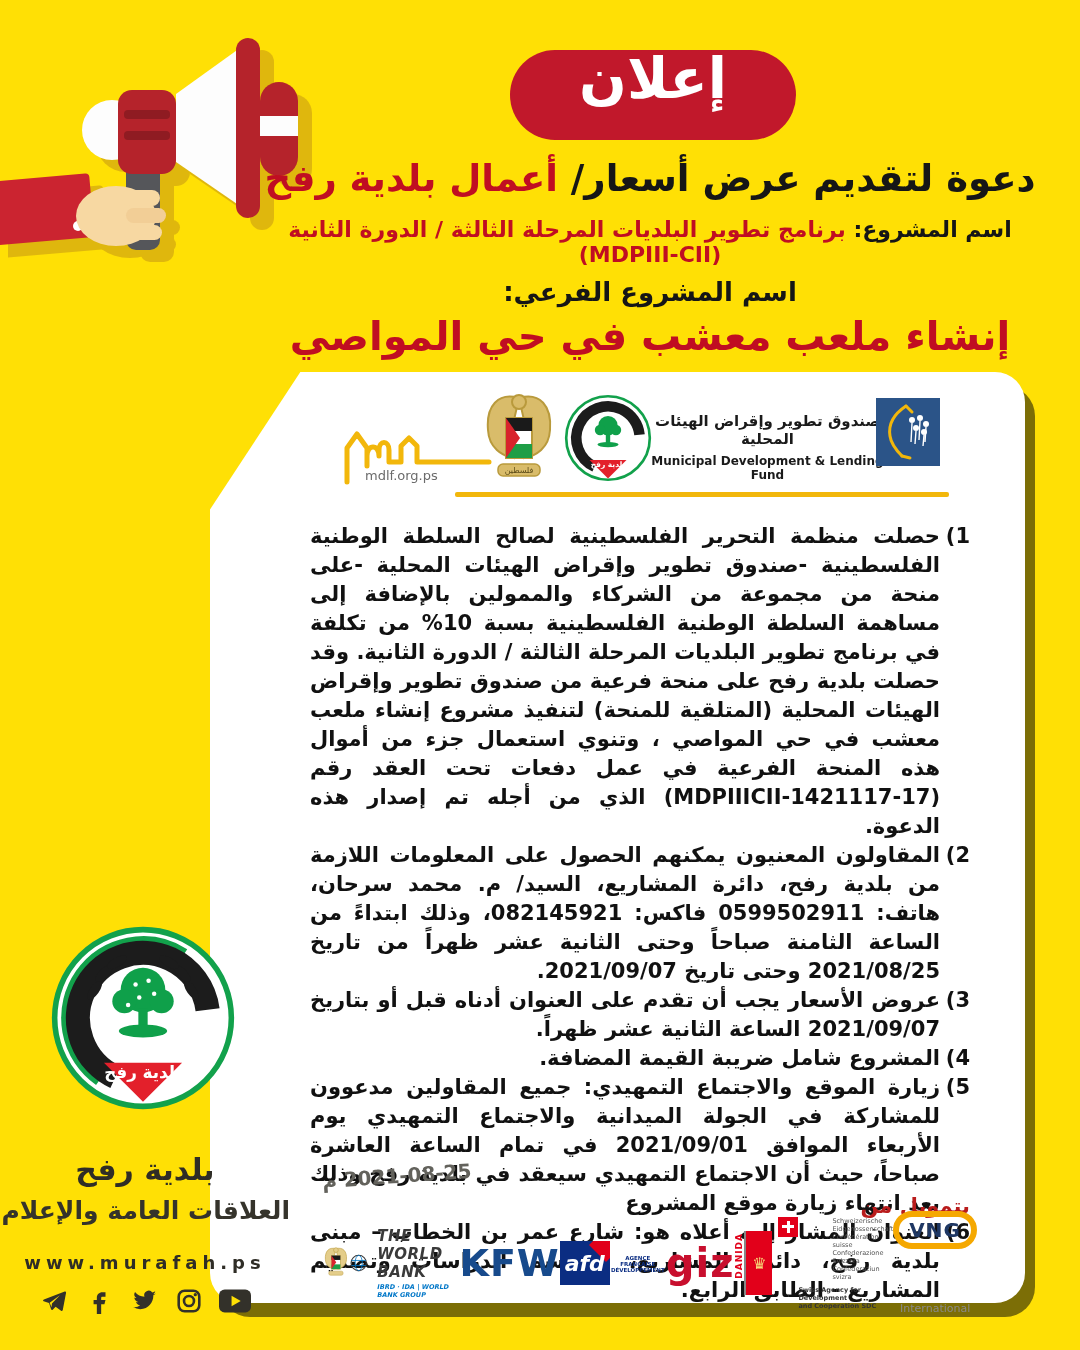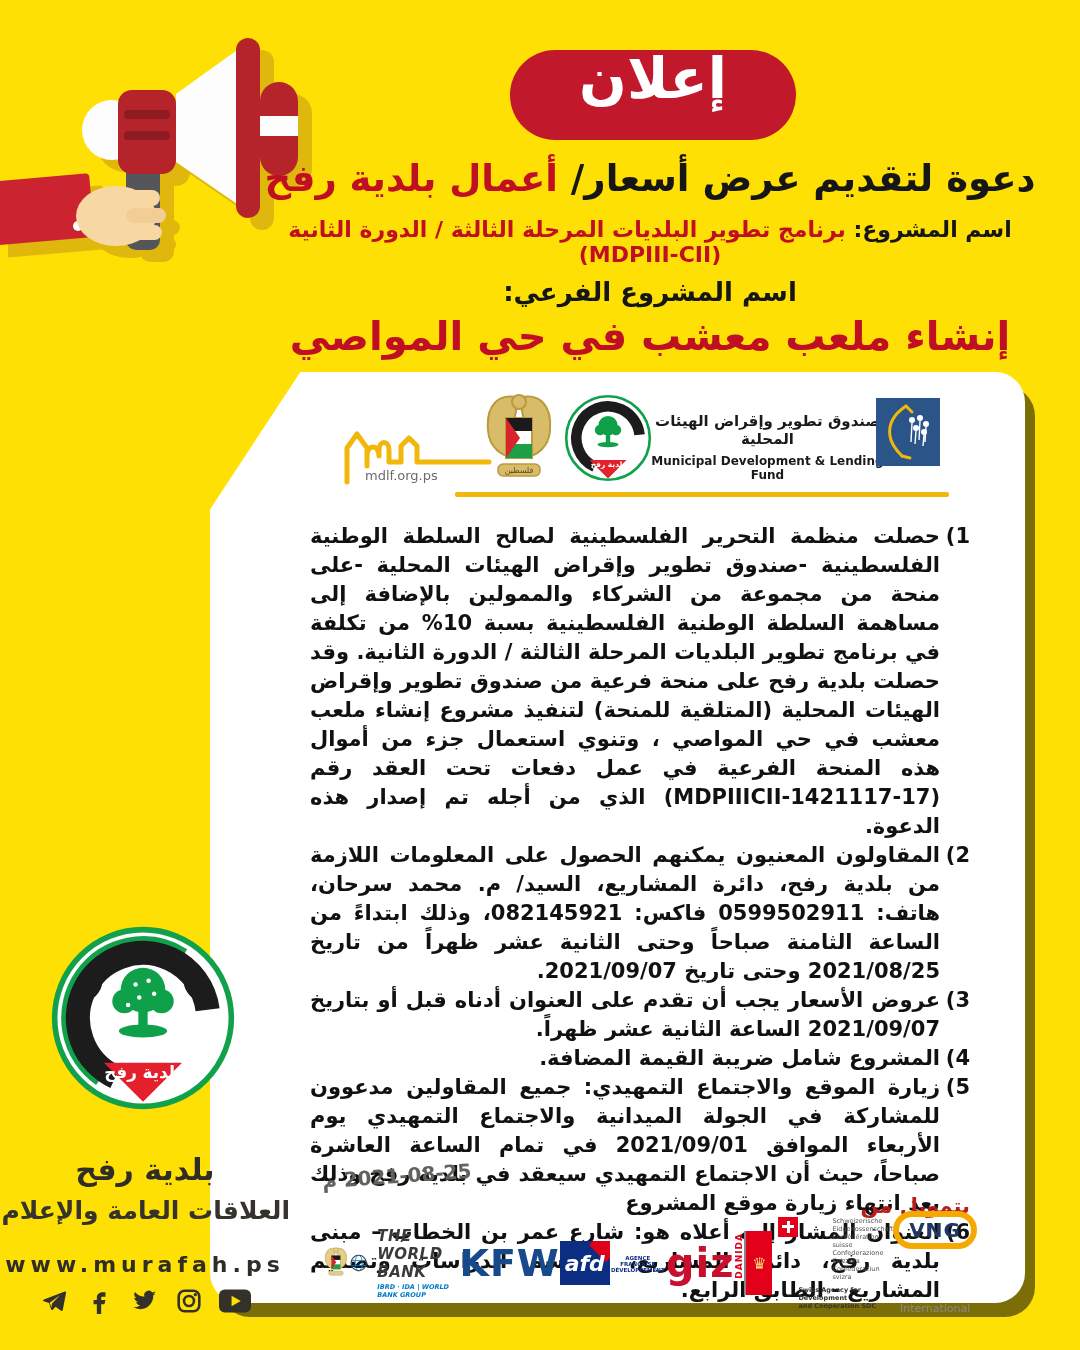--- a/index.html
+++ b/index.html
@@ -74,21 +74,21 @@
   .sdc-agency{font-size:6.5px;font-weight:bold;color:#333;margin-top:5px;white-space:pre-line;}
   .vng{display:flex;flex-direction:column;align-items:center;gap:37px;}
   .vng-ring{border:6px solid #F5A800;border-radius:20px;padding:1px 10px;}
   .vng-ring span{font-size:20px;font-weight:bold;color:#1F3864;letter-spacing:1px;}
   .vng-sub{font-size:11px;color:#8a8a8a;margin-top:16px;}
 
   
   .sidebar-logo{position:absolute;left:50px;top:925px;}
   .sb-name{position:absolute;left:0;top:1152px;width:290px;text-align:center;font-size:30px;font-weight:bold;color:#2F2D26;direction:rtl;}
   .sb-dept{position:absolute;left:0;top:1196px;width:290px;font-size:25px;font-weight:bold;color:#35332B;direction:rtl;}
-  .sb-site{position:absolute;left:0;top:1252px;width:290px;text-align:center;font-size:22px;font-weight:bold;color:#2F2D26;letter-spacing:5px;}
+  .sb-site{position:absolute;left:0;top:1252px;width:290px;text-align:center;font-size:18px;font-weight:bold;color:#2F2D26;letter-spacing:5px;}
   .sb-social{position:absolute;left:0;top:1288px;width:290px;display:flex;justify-content:center;gap:17px;align-items:center;}
   .sb-social svg{display:block;}
 </style>
 </head>
 <body>
 
 <div id="canvas">
 
   <svg class="megaphone" width="340" height="270" viewBox="0 0 340 270">
     <rect x="-20" y="148" width="118" height="64" rx="4" fill="#CB2430" transform="rotate(-5 40 180)"></rect>

